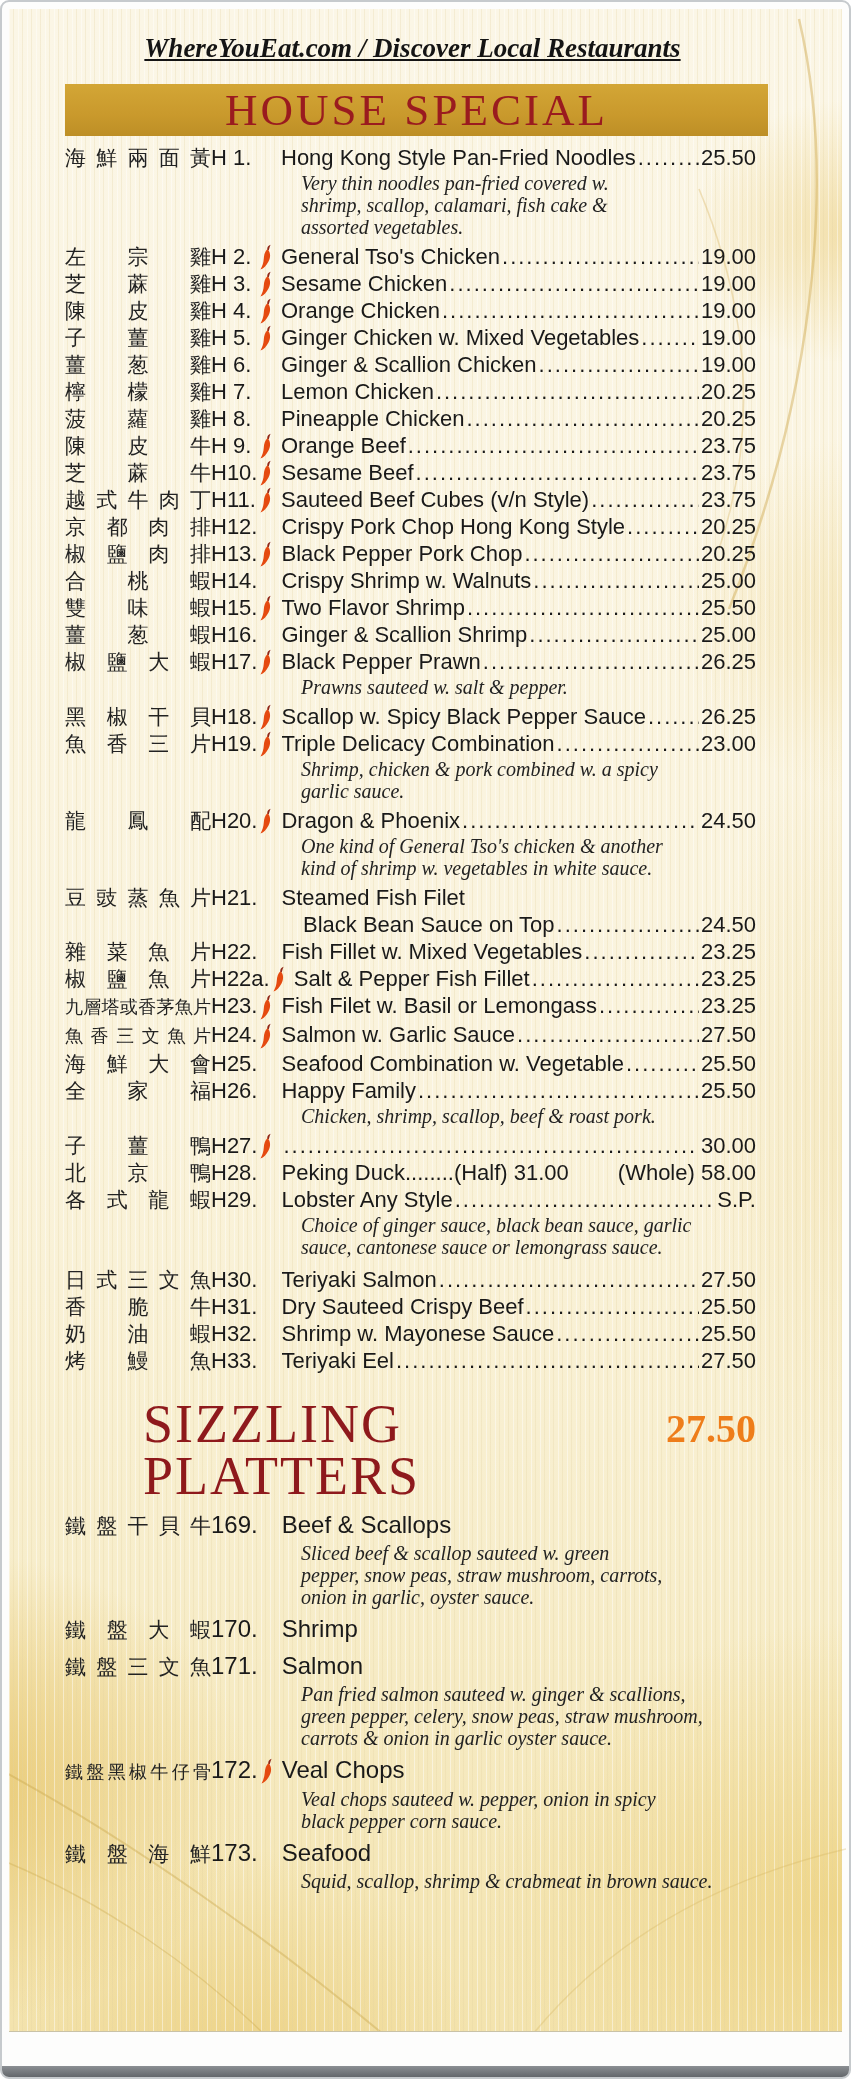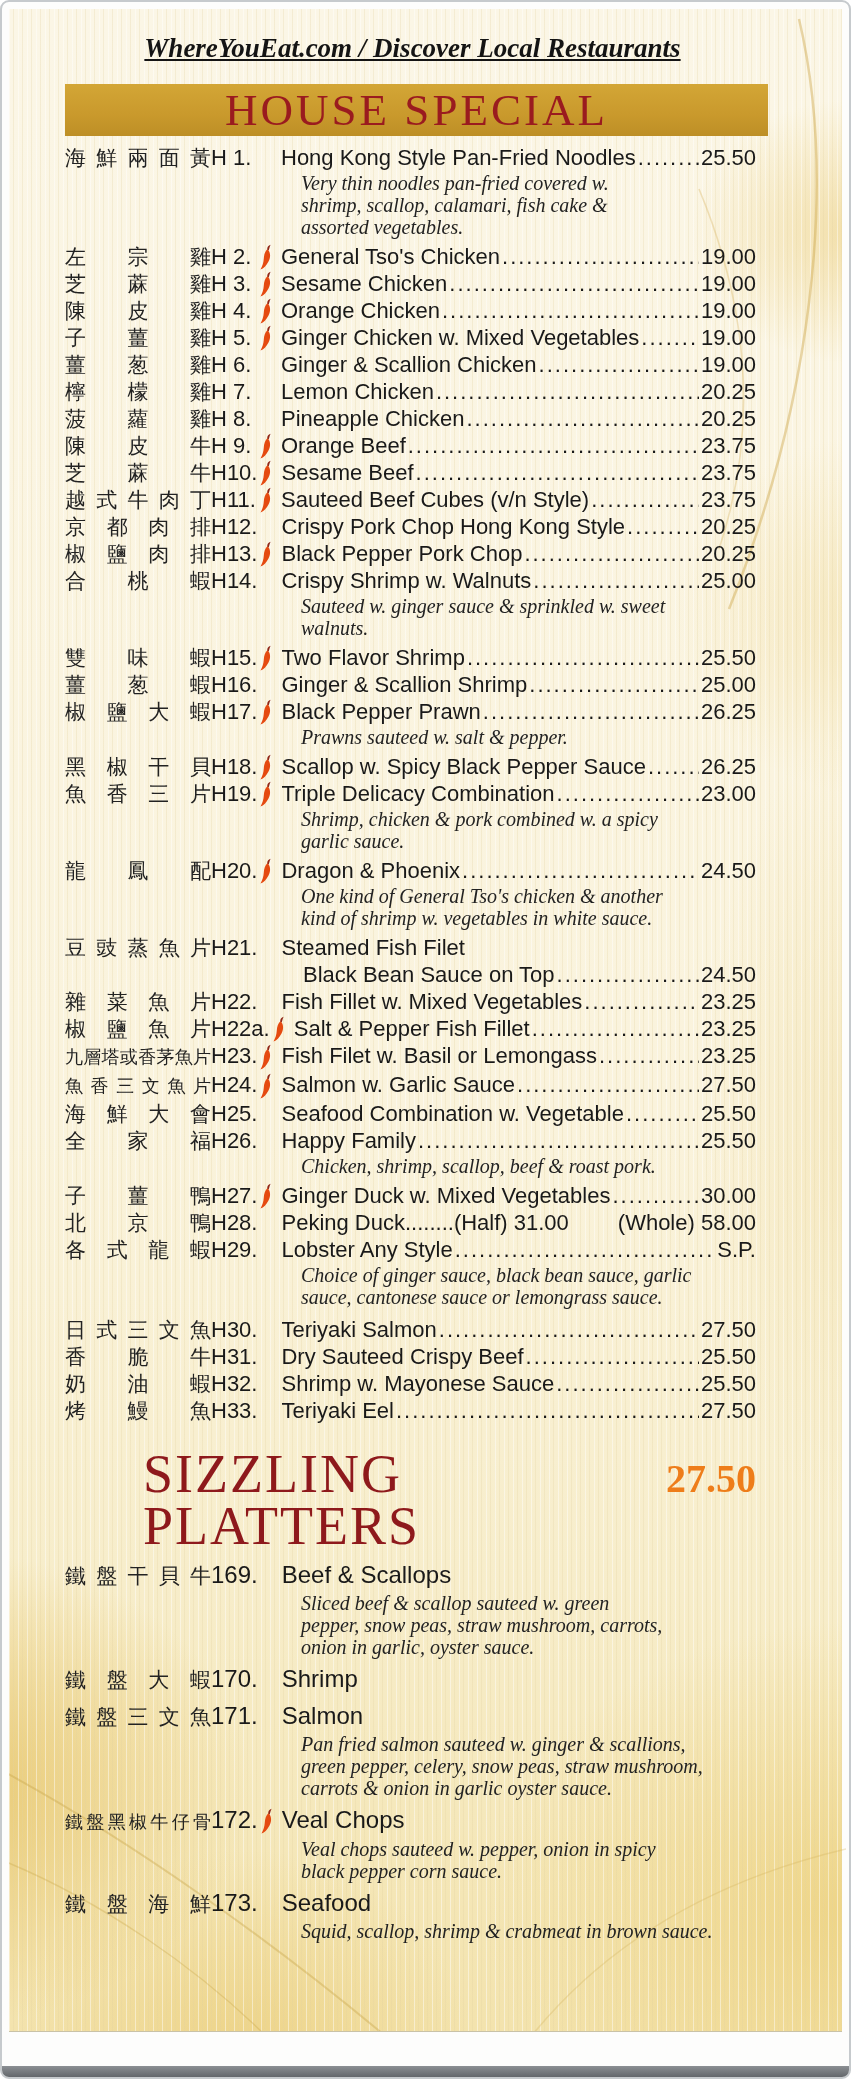--- a/index.html
+++ b/index.html
@@ -405,22 +405,20 @@
         <svg width="15" height="26" viewBox="0 0 15 26" aria-hidden="true">
           <path d="M10.5,5 C13.5,8 14,13 11.5,17.5 C9.5,21.5 6.5,24.5 3.5,25.5 C5.5,22 6.5,18.5 6.8,14.5 C7,10.5 8,7.5 10.5,5 Z" fill="#e54a10"></path>
           <path d="M10.2,5.5 C10.2,3.2 11.2,1.6 13.6,0.8 C12.8,2.6 12.4,4 11.8,6.2 Z" fill="#8f2718"></path>
         </svg>
       </span>
       <span class="name">Crispy Shrimp w. Walnuts</span>
 
       <span class="dots"></span>
       <span class="price">25.00</span>
     </div>
-  <div class="desc">Sauteed w. ginger sauce &amp; sprinkled w. sweet
-walnuts.</div>
           </div>
 
   <div class="item">
     <div class="row">
       <span class="cn">
                 <span>雙</span>
                 <span>味</span>
                 <span>蝦</span>
               </span>
       <span class="num">H15.</span>
@@ -721,21 +719,20 @@
                 <span>薑</span>
                 <span>鴨</span>
               </span>
       <span class="num">H27.</span>
       <span class="chili">
         <svg width="15" height="26" viewBox="0 0 15 26" aria-hidden="true">
           <path d="M10.5,5 C13.5,8 14,13 11.5,17.5 C9.5,21.5 6.5,24.5 3.5,25.5 C5.5,22 6.5,18.5 6.8,14.5 C7,10.5 8,7.5 10.5,5 Z" fill="#e54a10"></path>
           <path d="M10.2,5.5 C10.2,3.2 11.2,1.6 13.6,0.8 C12.8,2.6 12.4,4 11.8,6.2 Z" fill="#8f2718"></path>
         </svg>
       </span>
-      <span class="name">Ginger Duck w. Mixed Vegetables</span>
 
       <span class="dots"></span>
       <span class="price">30.00</span>
     </div>
   </div>
 
   <div class="item">
     <div class="row">
       <span class="cn">
                 <span>北</span>

